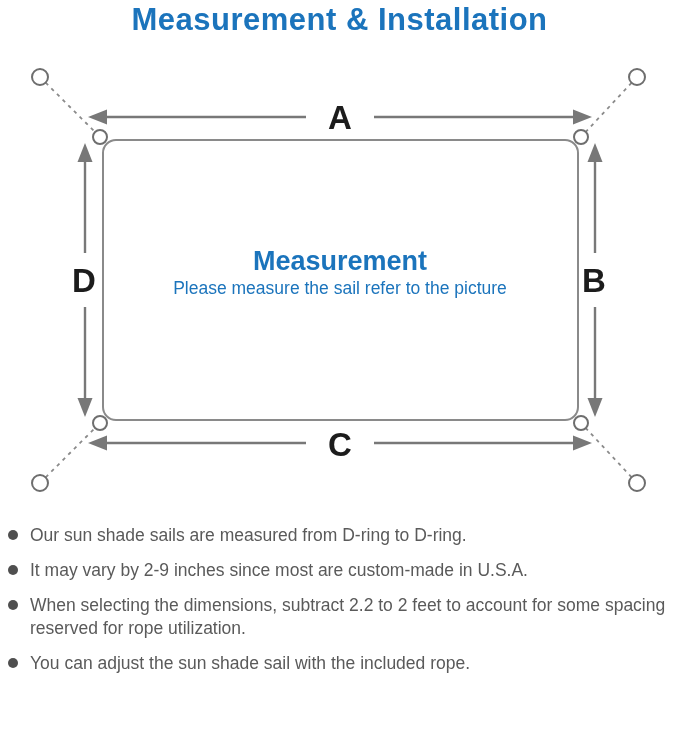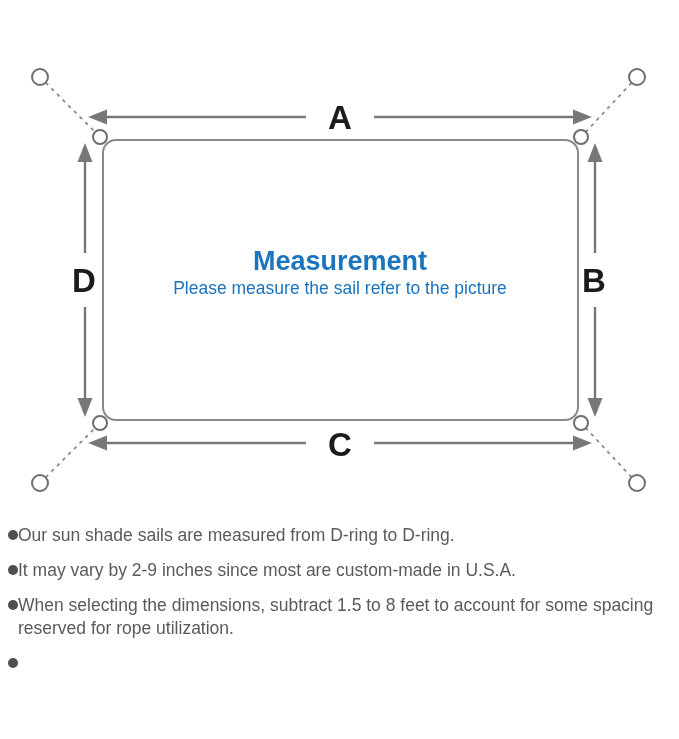--- a/index.html
+++ b/index.html
@@ -50,40 +50,42 @@
   .notes {
     position: absolute;
     top: 524px;
     left: 8px;
     width: 667px;
     list-style: none;
   }
   .note-item {
     display: flex;
     align-items: flex-start;
+    gap: 12px;
     margin-bottom: 12px;
     color: #5a5a5a;
     font-size: 17.5px;
     line-height: 23px;
   }
   .bullet-dot {
     flex: 0 0 auto;
     width: 10px;
     height: 10px;
     margin-top: 6px;
     border-radius: 50%;
     background: #4f4f4f;
   }
   .note-text { max-width: 640px; }
 </style>
 </head>
 <body>
 
 <div class="page">
 
+  <h1 class="title">Measurement &amp; Installation</h1>
 
   <svg class="diagram-svg" viewBox="0 0 679 510">
 
     <g stroke="#8a8a8a" stroke-width="1.8" stroke-dasharray="3.5 4.5">
       <line x1="40" y1="77" x2="100" y2="137"></line>
       <line x1="637" y1="77" x2="581" y2="137"></line>
       <line x1="40" y1="483" x2="100" y2="423"></line>
       <line x1="637" y1="483" x2="581" y2="423"></line>
     </g>
 
@@ -141,20 +143,21 @@
     <li class="note-item">
       <span class="bullet-dot"></span>
       <span class="note-text">Our sun shade sails are measured from D-ring to D-ring.</span>
     </li>
     <li class="note-item">
       <span class="bullet-dot"></span>
       <span class="note-text">It may vary by 2-9 inches since most are custom-made in U.S.A.</span>
     </li>
     <li class="note-item">
       <span class="bullet-dot"></span>
-      <span class="note-text">When selecting the dimensions, subtract 1.5 to 8 feet to account for some spacing reserved for rope utilization.</span>
+      <span class="note-text">When selecting the dimensions, subtract 2.2 to 2 feet to account for some spacing reserved for rope utilization.</span>
     </li>
     <li class="note-item">
       <span class="bullet-dot"></span>
+      <span class="note-text">You can adjust the sun shade sail with the included rope.</span>
     </li>
   </ul>
 
 </div>
 
 </body></html>

